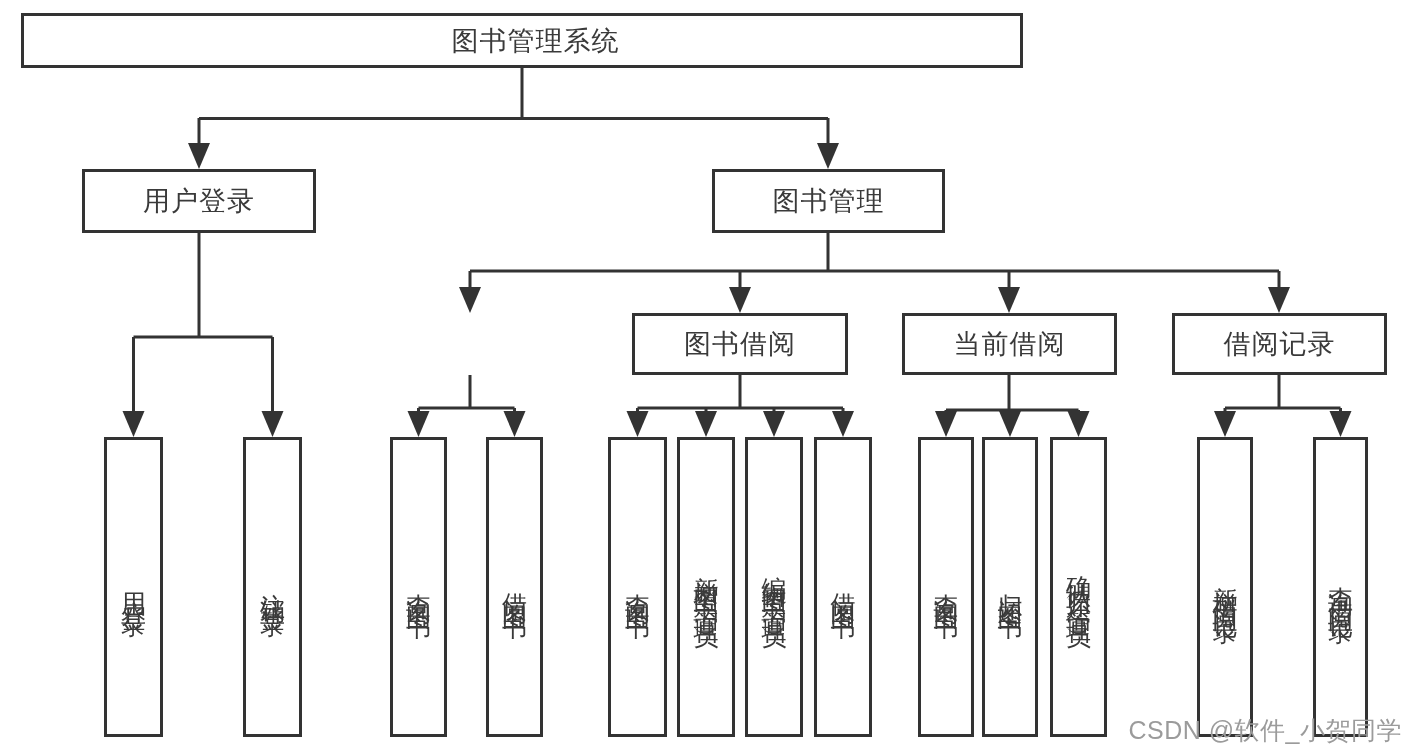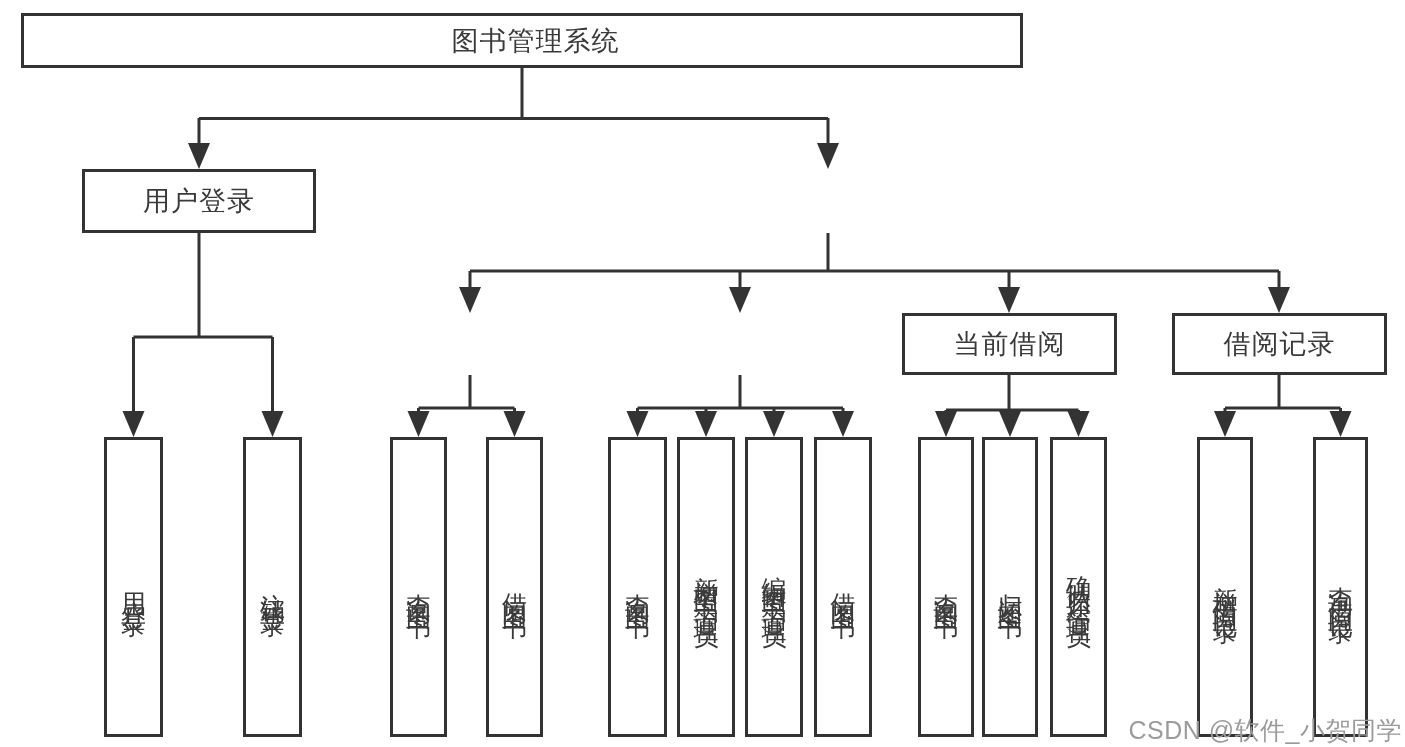--- a/index.html
+++ b/index.html
@@ -125,21 +125,27 @@
     </g>
   </svg>
 
   <div class="node h n-root">
     <span>图书管理系统</span>
   </div>
 
   <div class="node h n-login">
     <span>用户登录</span>
   </div>
+  <div class="node h n-mgmt">
+    <span>图书管理</span>
+  </div>
 
+  <div class="node h n-borrow">
+    <span>图书借阅</span>
+  </div>
   <div class="node h n-curr">
     <span>当前借阅</span>
   </div>
   <div class="node h n-record">
     <span>借阅记录</span>
   </div>
 
   <div class="node leaf lf1">
     <span>用户登录</span>
   </div>

